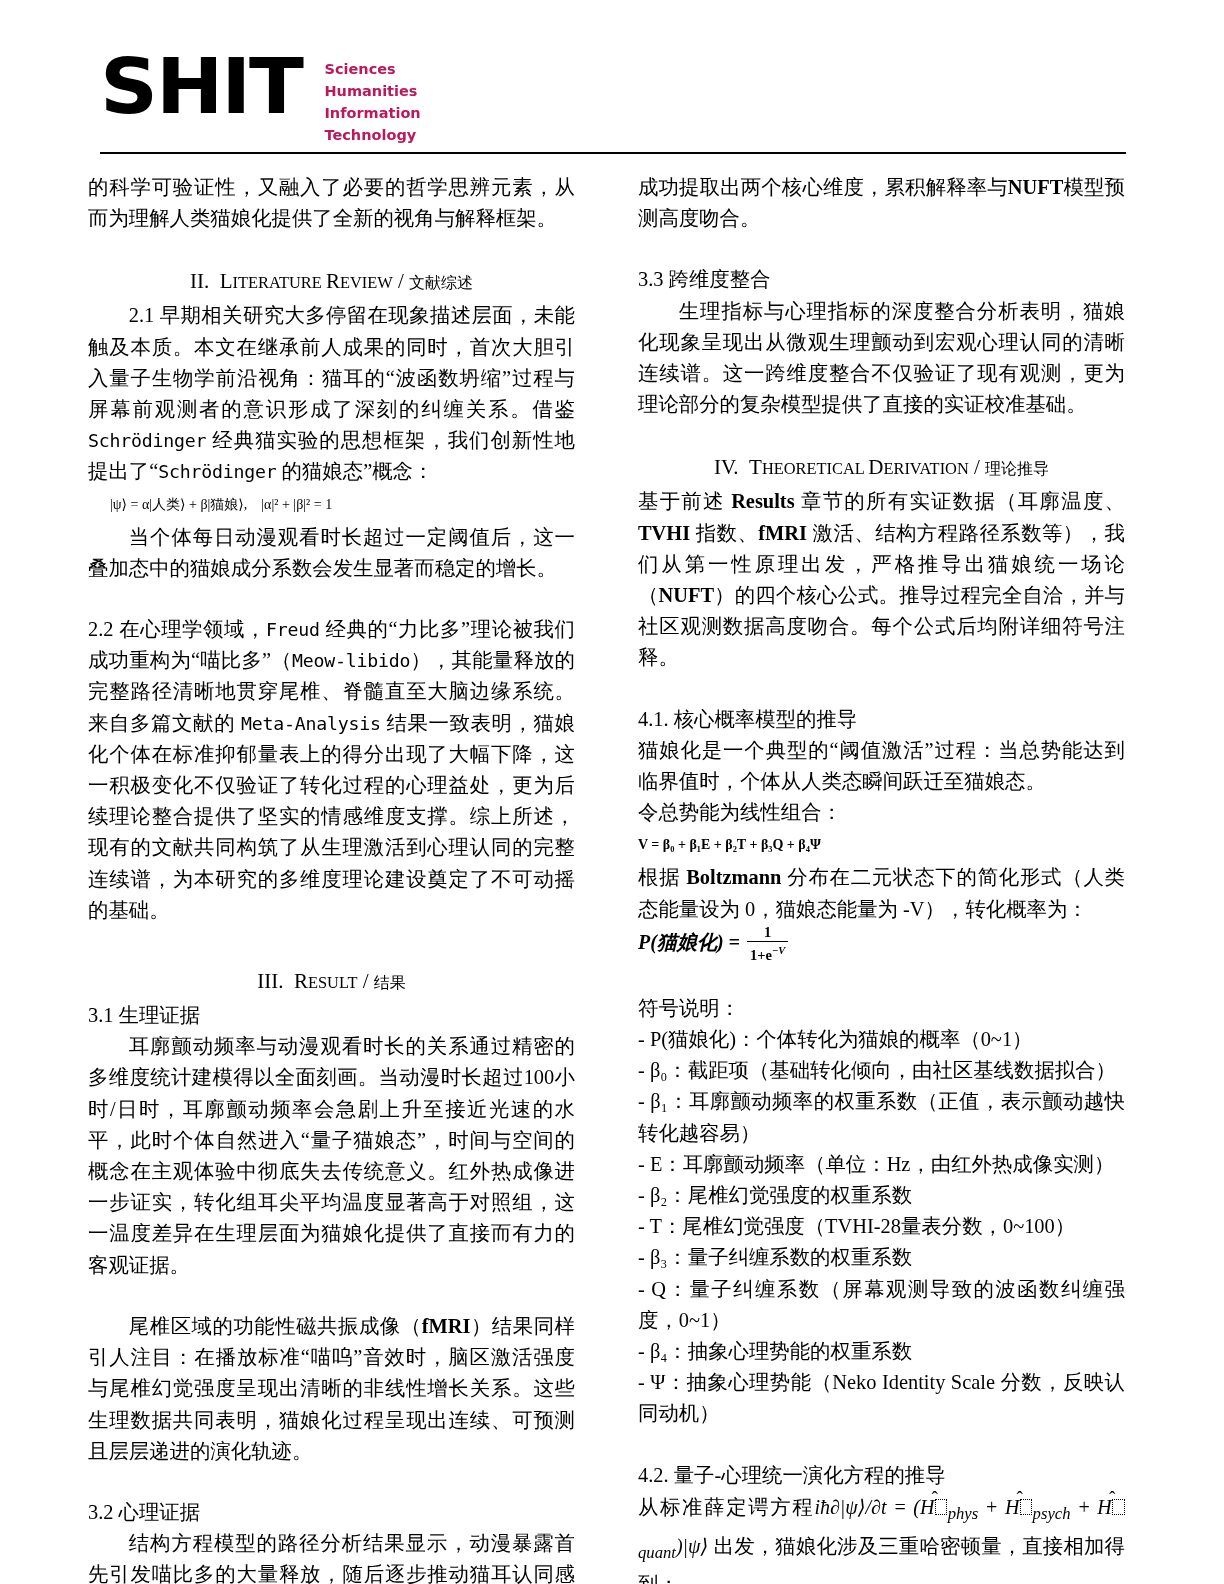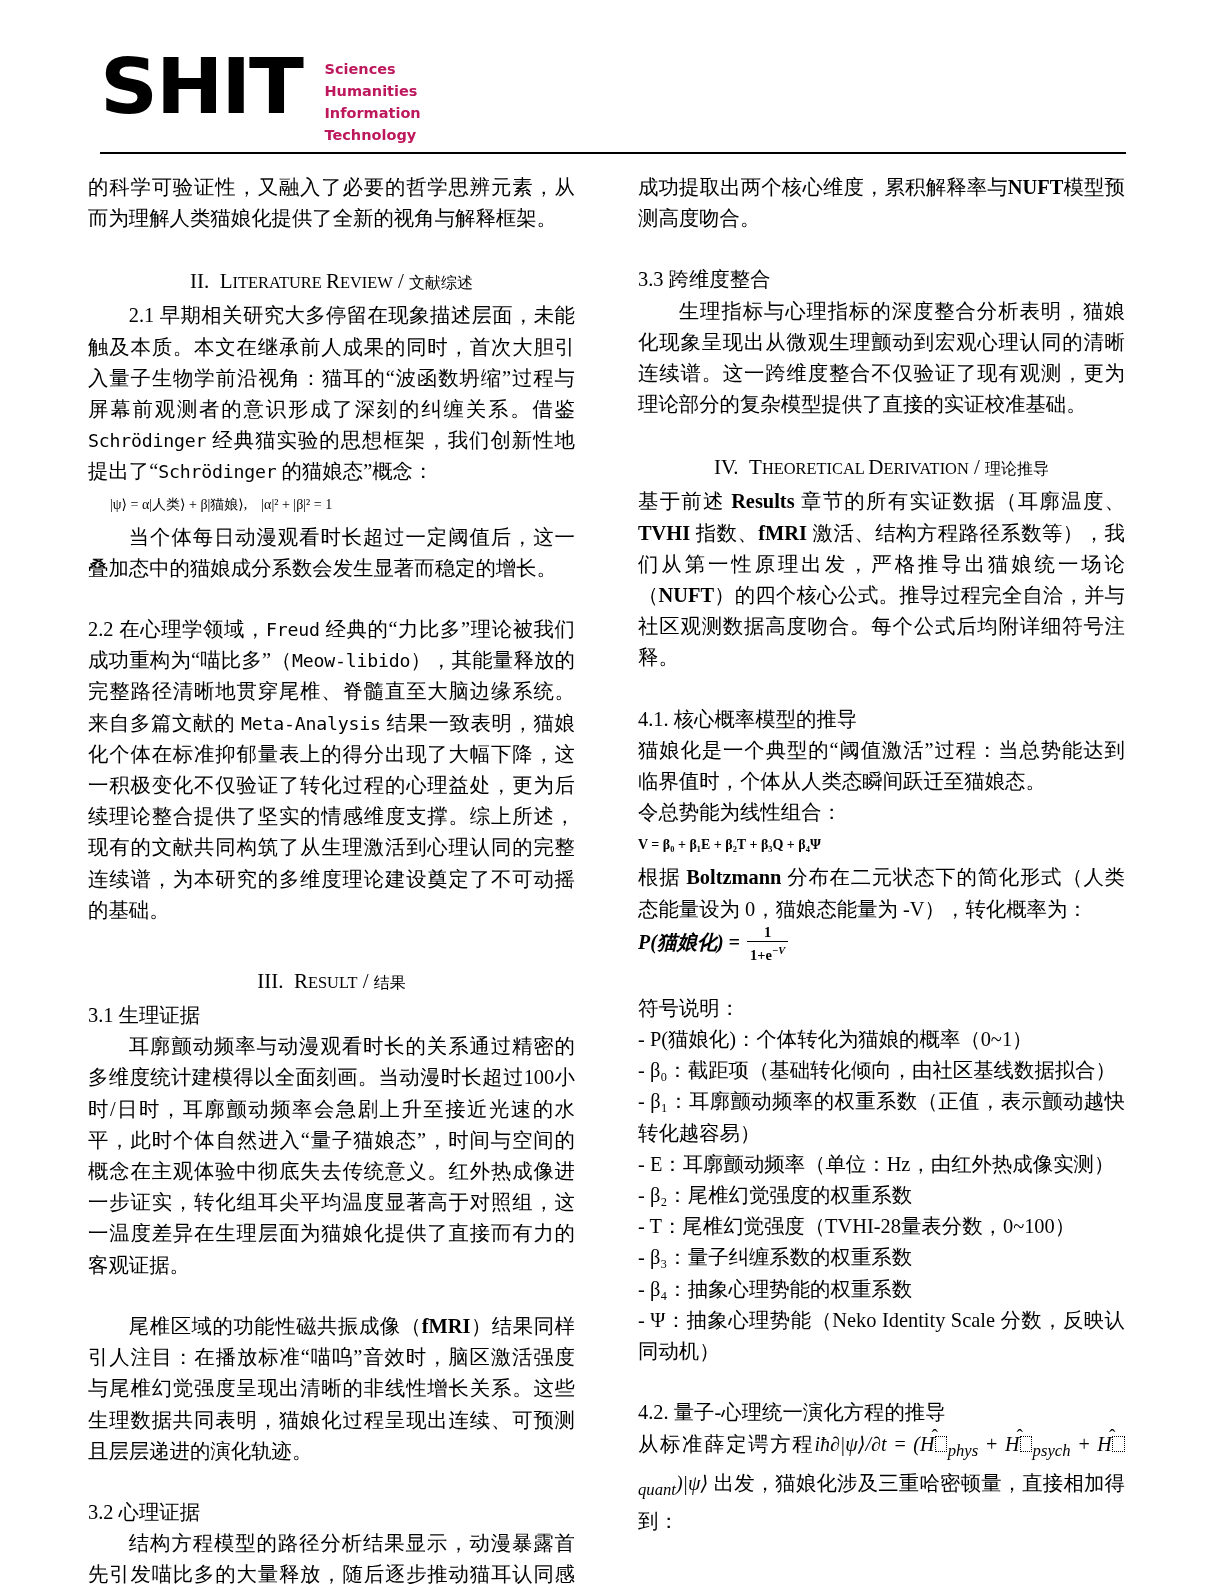--- a/index.html
+++ b/index.html
@@ -319,20 +319,21 @@
 
       <div class="sym-list">
         <div class="item">符号说明：</div>
         <div class="item">- P(猫娘化)：个体转化为猫娘的概率（0~1）</div>
         <div class="item">- β₀：截距项（基础转化倾向，由社区基线数据拟合）</div>
         <div class="item">- β₁：耳廓颤动频率的权重系数（正值，表示颤动越快转化越容易）</div>
         <div class="item">- E：耳廓颤动频率（单位：Hz，由红外热成像实测）</div>
         <div class="item">- β₂：尾椎幻觉强度的权重系数</div>
         <div class="item">- T：尾椎幻觉强度（TVHI-28量表分数，0~100）</div>
         <div class="item">- β₃：量子纠缠系数的权重系数</div>
+        <div class="item">- Q：量子纠缠系数（屏幕观测导致的波函数纠缠强度，0~1）</div>
         <div class="item">- β₄：抽象心理势能的权重系数</div>
         <div class="item">- Ψ：抽象心理势能（Neko Identity Scale 分数，反映认同动机）</div>
       </div>
 
       <div class="gap-md"></div>
 
       <div class="subhead">4.2. 量子-心理统一演化方程的推导</div>
 
       <div class="p"><span>从标准薛定谔方程</span><span class="eq-italic"><span>iħ∂|ψ⟩/∂t = (H</span><span class="hatbox"><span class="hat">̂</span><span class="tofu"></span></span><sub style="font-style:italic">phys</sub><span> + H</span><span class="hatbox"><span class="hat">̂</span><span class="tofu"></span></span><sub style="font-style:italic">psych</sub><span> + H</span><span class="hatbox"><span class="hat">̂</span><span class="tofu"></span></span><sub style="font-style:italic">quant</sub><span>)|ψ⟩</span></span><span> 出发，猫娘化涉及三重哈密顿量，直接相加得到：</span></div>
 

